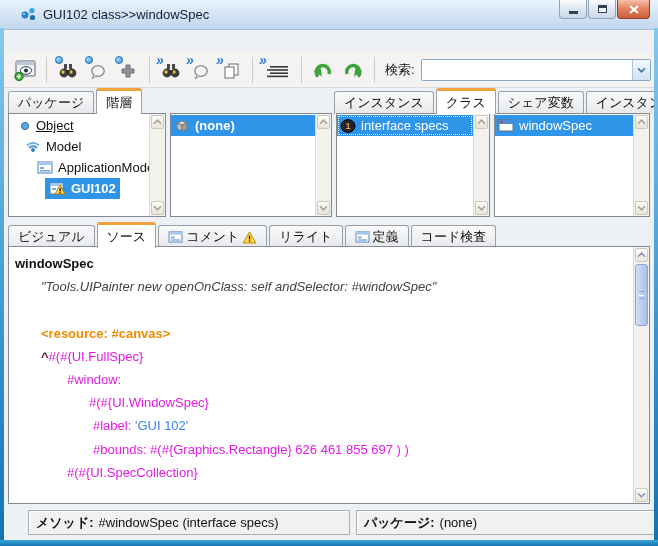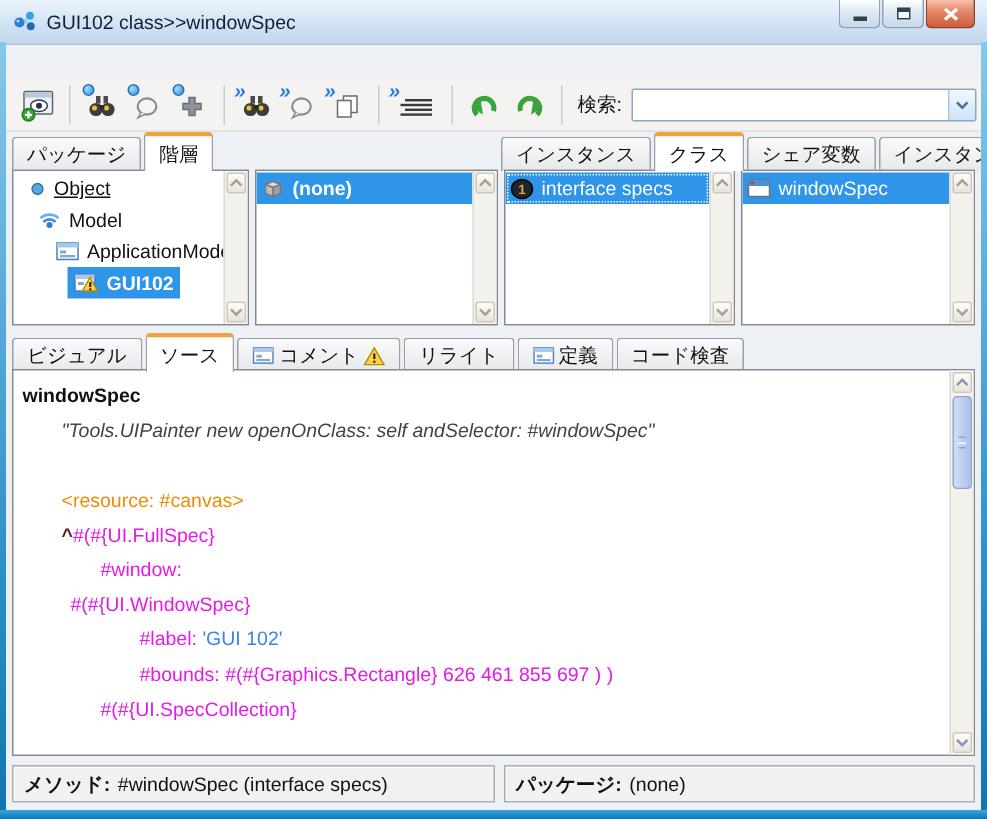--- a/index.html
+++ b/index.html
@@ -6,21 +6,21 @@
   *{box-sizing:border-box;}
   .win{position:relative;width:658px;height:546px;font-family:"Liberation Sans",sans-serif;
        font-size:13px;color:#111;background:#edf1f6;box-shadow:inset 0 0 0 1px #1c6f9e;overflow:hidden;}
   
   .frame-l,.frame-r{position:absolute;top:28px;bottom:0;width:4px;background:linear-gradient(180deg,#85c8ec,#2b8cc8 70%,#1273ae);z-index:5;}
   .frame-l{left:0;} .frame-r{right:0;}
   .frame-b{position:absolute;left:0;right:0;bottom:0;height:6px;background:linear-gradient(180deg,#3ba6de,#1273ae);z-index:6;}
   
   .titlebar{position:absolute;left:0;top:0;width:658px;height:30px;
     background:linear-gradient(180deg,#eaf4fd,#cfe1f4 60%,#c2d8ee);display:flex;align-items:center;
-    border-bottom:1px solid #a5bdd8;padding-left:8px;}
+    border-bottom:1px solid #a5bdd8;padding-left:20px;}
   .title{margin-left:6px;color:#16202c;}
   .winbtns{position:absolute;right:8px;top:0;display:flex;gap:1px;}
   .cap{width:28px;height:19px;border:1px solid #8ea2b8;border-top:none;border-radius:0 0 4px 4px;
     background:linear-gradient(#fdfeff,#dfe9f3 45%,#c9d8e8);display:flex;align-items:center;justify-content:center;}
   .cap.close{width:33px;background:linear-gradient(#f6c0ab,#e68a6a 40%,#cf5c39);border-color:#933f2b;}
   .glyph-min{width:9px;height:3px;background:#33414f;margin-top:7px;}
   .glyph-max{width:9px;height:8px;border:1px solid #33414f;border-top:3px solid #33414f;background:#f5f9fd;}
   
   .menubar{position:absolute;left:4px;right:4px;top:30px;height:22px;background:#fafafa;
     border-bottom:1px solid #e2e2e2;display:flex;align-items:center;padding-left:4px;}
@@ -62,27 +62,27 @@
   .ti{height:21px;display:flex;align-items:center;white-space:nowrap;}
   .ti .row{display:flex;align-items:center;gap:5px;height:21px;padding:0 4px;}
   .ti .row.sel{background:#2f95e8;color:#fff;font-weight:bold;}
   
   .codep{position:absolute;left:8px;top:246px;width:642px;height:258px;background:#fff;
     border:1px solid #848a92;display:flex;}
   .code{flex:1;overflow:hidden;padding-top:5px;}
   .cl{height:23.2px;line-height:23.2px;white-space:pre;}
   .sm{font-weight:bold;}
   .sc{color:#434343;font-style:italic;}
-  .sp{color:#ef8b00;font-weight:normal;}
+  .sp{color:#ef8b00;font-weight:bold;}
   .sl{color:#e51ae5;}
   .ss{color:#3b82f6;}
   .sr{color:#5a1f1f;font-weight:bold;}
   
   .statusbox{position:absolute;top:510px;height:25px;background:#f1f1f1;border:1px solid #aeaeae;
-    box-shadow:inset 1px 1px 0 #ffffff;display:flex;align-items:center;gap:5px;padding:0 7px;white-space:nowrap;}
+    box-shadow:inset 1px 1px 0 #ffffff;display:flex;align-items:center;gap:5px;padding:0 7px;white-space:nowrap;margin-left:20px;}
   .statusbox b{font-weight:bold;}
   svg{display:block;}
 </style>
 </head>
 <body>
 
 <div class="win">
   <div class="frame-l"></div>
   <div class="frame-r"></div>
   <div class="frame-b"></div>
@@ -408,21 +408,21 @@
   </div>
 
   <div class="codep">
     <div class="code">
       <div class="cl" style="padding-left:6px"><span class="sm">windowSpec</span></div>
       <div class="cl" style="padding-left:32px"><span class="sc">"Tools.UIPainter new openOnClass: self andSelector: #windowSpec"</span></div>
       <div class="cl"></div>
       <div class="cl" style="padding-left:32px"><span class="sp">&lt;resource: #canvas&gt;</span></div>
       <div class="cl" style="padding-left:32px"><span class="sr">^</span><span class="sl">#(#{UI.FullSpec}</span></div>
       <div class="cl" style="padding-left:58px"><span class="sl">#window:</span></div>
-      <div class="cl" style="padding-left:38px"><span class="sl">#(#{UI.WindowSpec}</span></div>
+      <div class="cl" style="padding-left:80px"><span class="sl">#(#{UI.WindowSpec}</span></div>
       <div class="cl" style="padding-left:84px"><span class="sl">#label: </span><span class="ss">'GUI 102'</span></div>
       <div class="cl" style="padding-left:84px"><span class="sl">#bounds: #(#{Graphics.Rectangle} 626 461 855 697 ) )</span></div>
       <div class="cl" style="padding-left:58px"><span class="sl">#(#{UI.SpecCollection}</span></div>
     </div>
     <div class="vscroll">
       <div class="sbtn up">
           <svg width="9" height="6" viewBox="0 0 9 6">
             <path d="M1 4.8 L4.5 1.2 L8 4.8" stroke="#8a96b8" stroke-width="1.6" fill="none"></path>
           </svg>
         </div>

